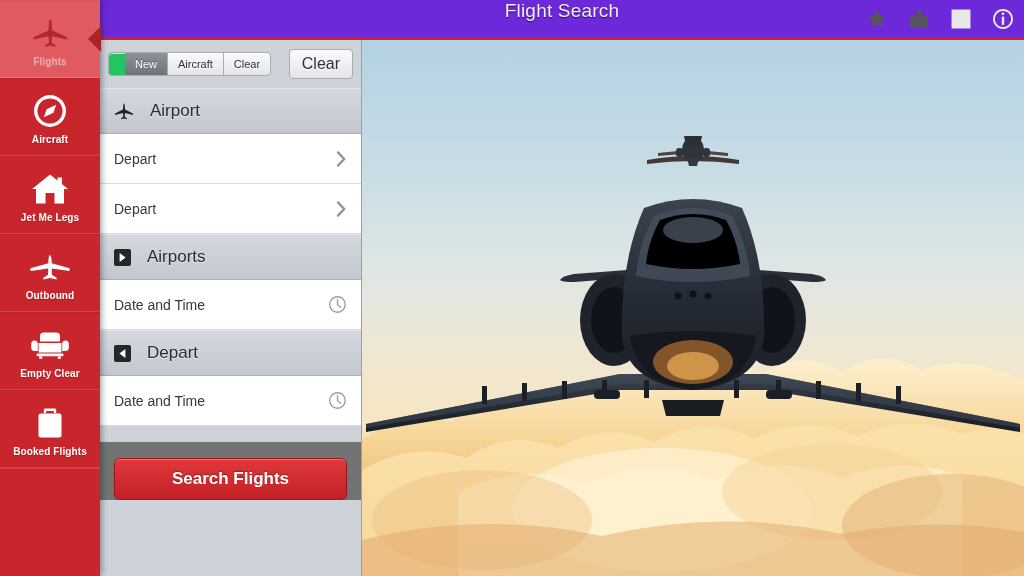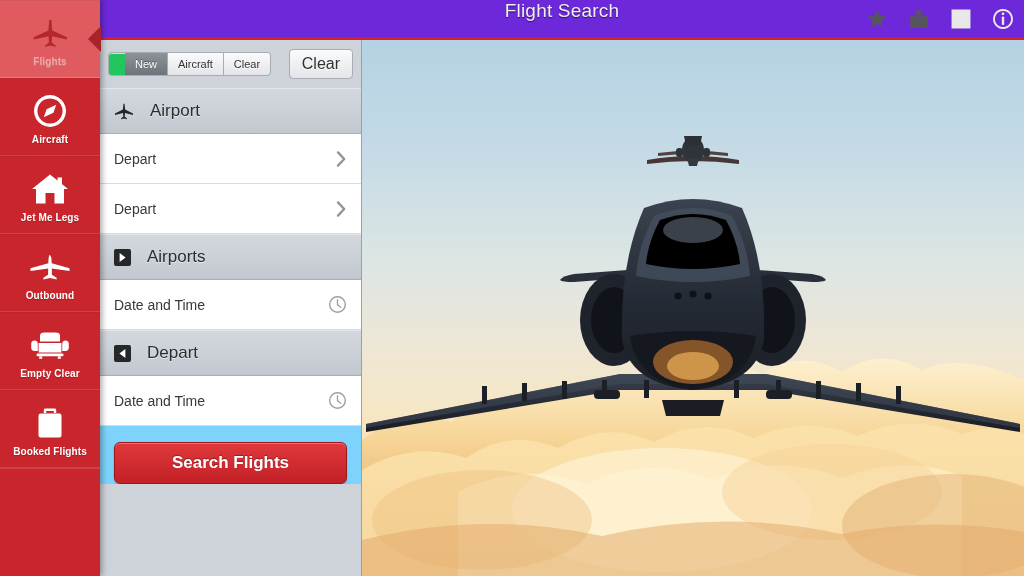--- a/index.html
+++ b/index.html
@@ -168,21 +168,21 @@
     display: flex; align-items: center;
     padding: 12px 14px;
     border-bottom: 1px solid #d7dade;
   }
   .row-label { font-size: 14px; color: #35383c; }
   .row-acc { margin-left: auto; display: flex; align-items: center; }
   .row-acc svg { display: block; }
   .chev svg { stroke: #9096a0; fill: none; }
   .clock svg { stroke: #9aa0a8; fill: none; }
 
-  #btn-wrap { flex: none; padding: 16px 14px 0 14px; background: #7dd3fc; }
+  #btn-wrap { flex: none; padding: 16px 14px 0 14px; background: #737373; margin-top: 16px; }
   #search-btn {
     height: 42px; width: 100%;
     border-radius: 6px;
     background: linear-gradient(180deg,#e0393c 0%,#c22026 100%);
     border: 1px solid #9c171c;
     box-shadow: 0 1px 0 rgba(255,255,255,.3) inset, 0 1px 2px rgba(0,0,0,.2);
     display: flex; align-items: center; justify-content: center;
     color: #ffffff; font-size: 17px; font-weight: bold;
     text-shadow: 0 -1px 1px rgba(0,0,0,.35);
   }

